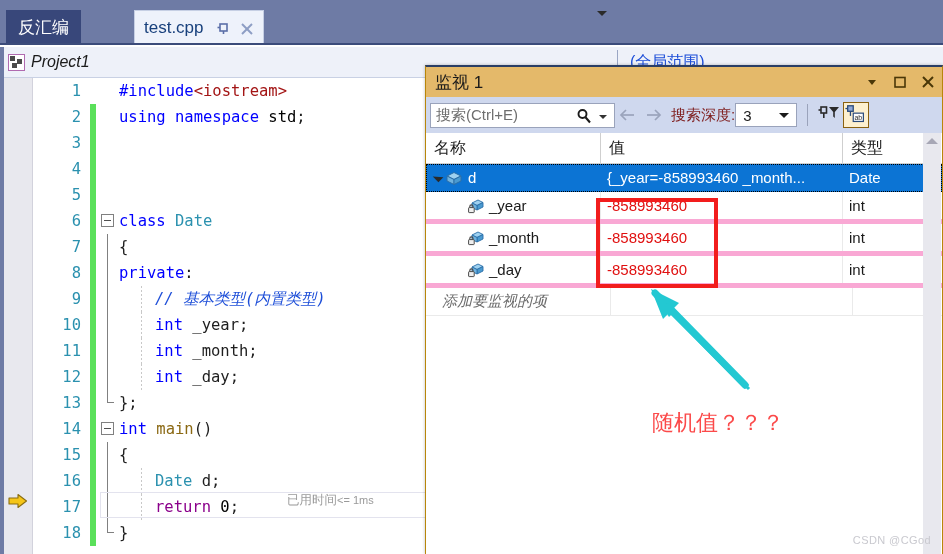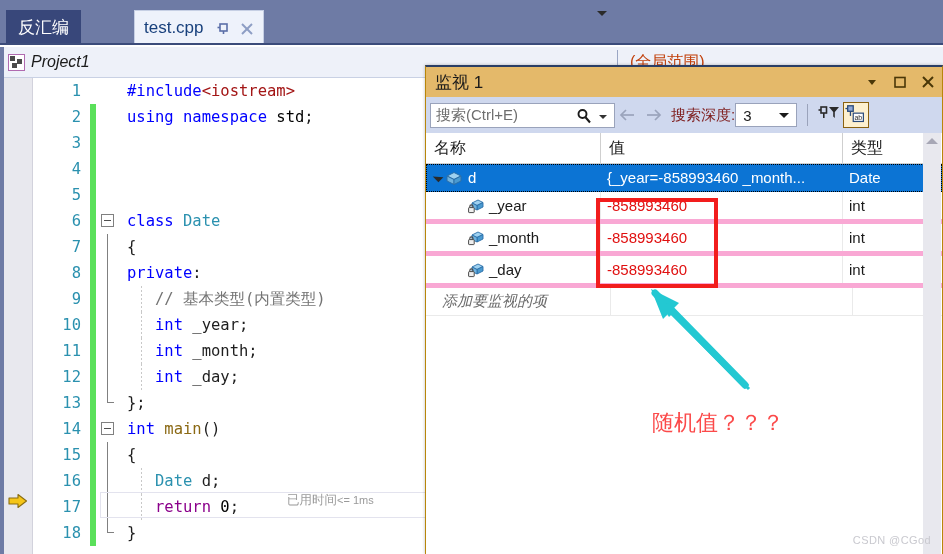--- a/index.html
+++ b/index.html
@@ -119,21 +119,21 @@
     width: 1px; height: 26px;
     background: #9aa6c4;
   }
   #nav-scope {
     position: absolute;
     left: 630px; top: 47px;
     height: 30px;
     display: flex;
     align-items: center;
     font-size: 16px;
-    color: #c2410c;
+    color: #1d4ed8;
   }
 
   
   #editor {
     position: absolute;
     left: 0; top: 78px;
     width: 943px; height: 476px;
     background: #ffffff;
     overflow: hidden;
   }
@@ -209,27 +209,27 @@
     width: 7px; height: 1px;
     background: #808080;
   }
   .dotguide {
     position: absolute;
     left: 108px; top: 0;
     width: 1px; height: 26px;
     background: repeating-linear-gradient(to bottom, #c8c8c8 0 2px, transparent 2px 4px);
   }
   .code-text {
-    margin-left: 36px;
+    margin-left: 28px;
     flex: 0 0 auto;
   }
   .k-blue   { color: #0000ff; }
   .k-teal   { color: #2b91af; }
   .k-dark   { color: #000000; }
-  .k-green  { color: #737373; }
+  .k-green  { color: #1d4ed8; font-style: italic; }
   .k-red    { color: #a31515; }
   .k-purple { color: #8b008b; }
   .k-brown  { color: #8b6914; }
 
   #cur-line-box {
     position: absolute;
     left: 100px; top: 414px;
     width: 810px; height: 26px;
     border: 1px solid #e3e3ee;
     box-sizing: border-box;

